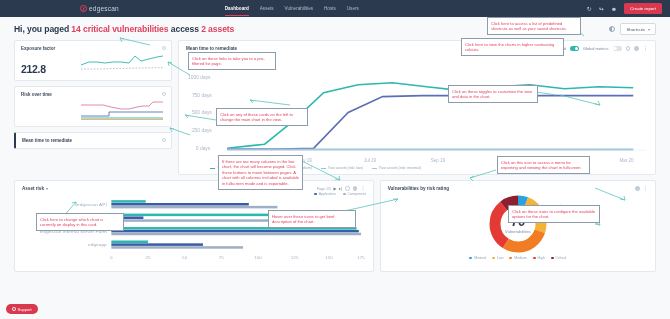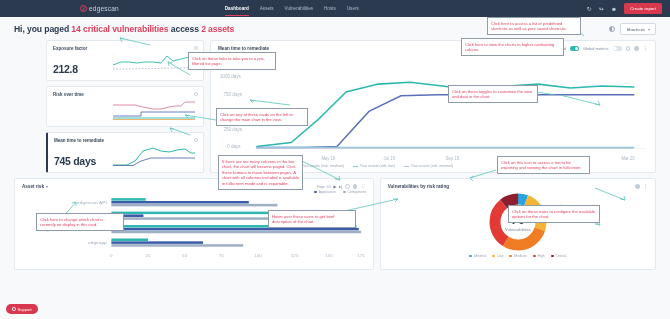--- a/index.html
+++ b/index.html
@@ -68,21 +68,21 @@
     background: linear-gradient(90deg, #9aa8b8 50%, transparent 50%);
     cursor: pointer;
   }
   .shortcuts-btn {
     border: .7px solid #d3dbe4; background: #fff; border-radius: 2px;
     font-size: 4.4px; color: #4a5b70; padding: 2.5px 5px;
     display: flex; align-items: center; gap: 3px; cursor: pointer;
   }
 
   
-  .row-top { display: flex; gap: 6px; align-items: stretch; margin-left: 32px; }
+  .row-top { display: flex; gap: 6px; align-items: stretch; }
   .cards-col { width: 158px; display: flex; flex-direction: column; gap: 5px; }
   .card {
     background: #fff; border: .6px solid #e4e9ef; border-radius: 2px;
     padding: 5px 6px; position: relative; overflow: hidden;
   }
   .card.selected { border-left: 2px solid #2b3a4f; }
   .card-title { font-size: 4.5px; font-weight: bold; color: #3b4a5e; }
   .card-dot {
     position: absolute; right: 5px; top: 5px;
     width: 4px; height: 4px; border-radius: 50%; border: .7px solid #c8d2dd;
@@ -221,27 +221,20 @@
             <polyline points="2,19 30,19 30,15 84,15" fill="none" stroke="#5a6fb5" stroke-width="0.9"></polyline>
             <polyline points="2,21 84,21" fill="none" stroke="#2cb8ae" stroke-width="0.9"></polyline>
             <polyline points="2,22.5 84,22.5" fill="none" stroke="#f0a04b" stroke-width="0.8"></polyline>
           </svg>
         </div>
       </div>
 
       <div class="card selected">
         <div class="card-title">Mean time to remediate</div>
         <span class="card-dot"></span>
-        <div class="card-body">
-          <div class="card-value">745 days</div>
-          <svg class="card-spark" viewBox="0 0 86 24">
-            <polyline points="2,22 16,22 24,18 32,8 42,5 50,8 58,9 66,7 74,6 80,10 84,10" fill="none" stroke="#2cb8ae" stroke-width="1"></polyline>
-            <polyline points="2,22.5 22,22.5 30,18 40,15 84,15" fill="none" stroke="#5a6fb5" stroke-width="0.9"></polyline>
-          </svg>
-        </div>
       </div>
 
     </div>
 
     <div class="main-chart">
       <div class="mc-head">
         <span class="mc-title">Mean time to remediate</span>
         <div class="mc-controls">
           <span class="toggle-label">Show legend</span>
           <span class="switch on">

